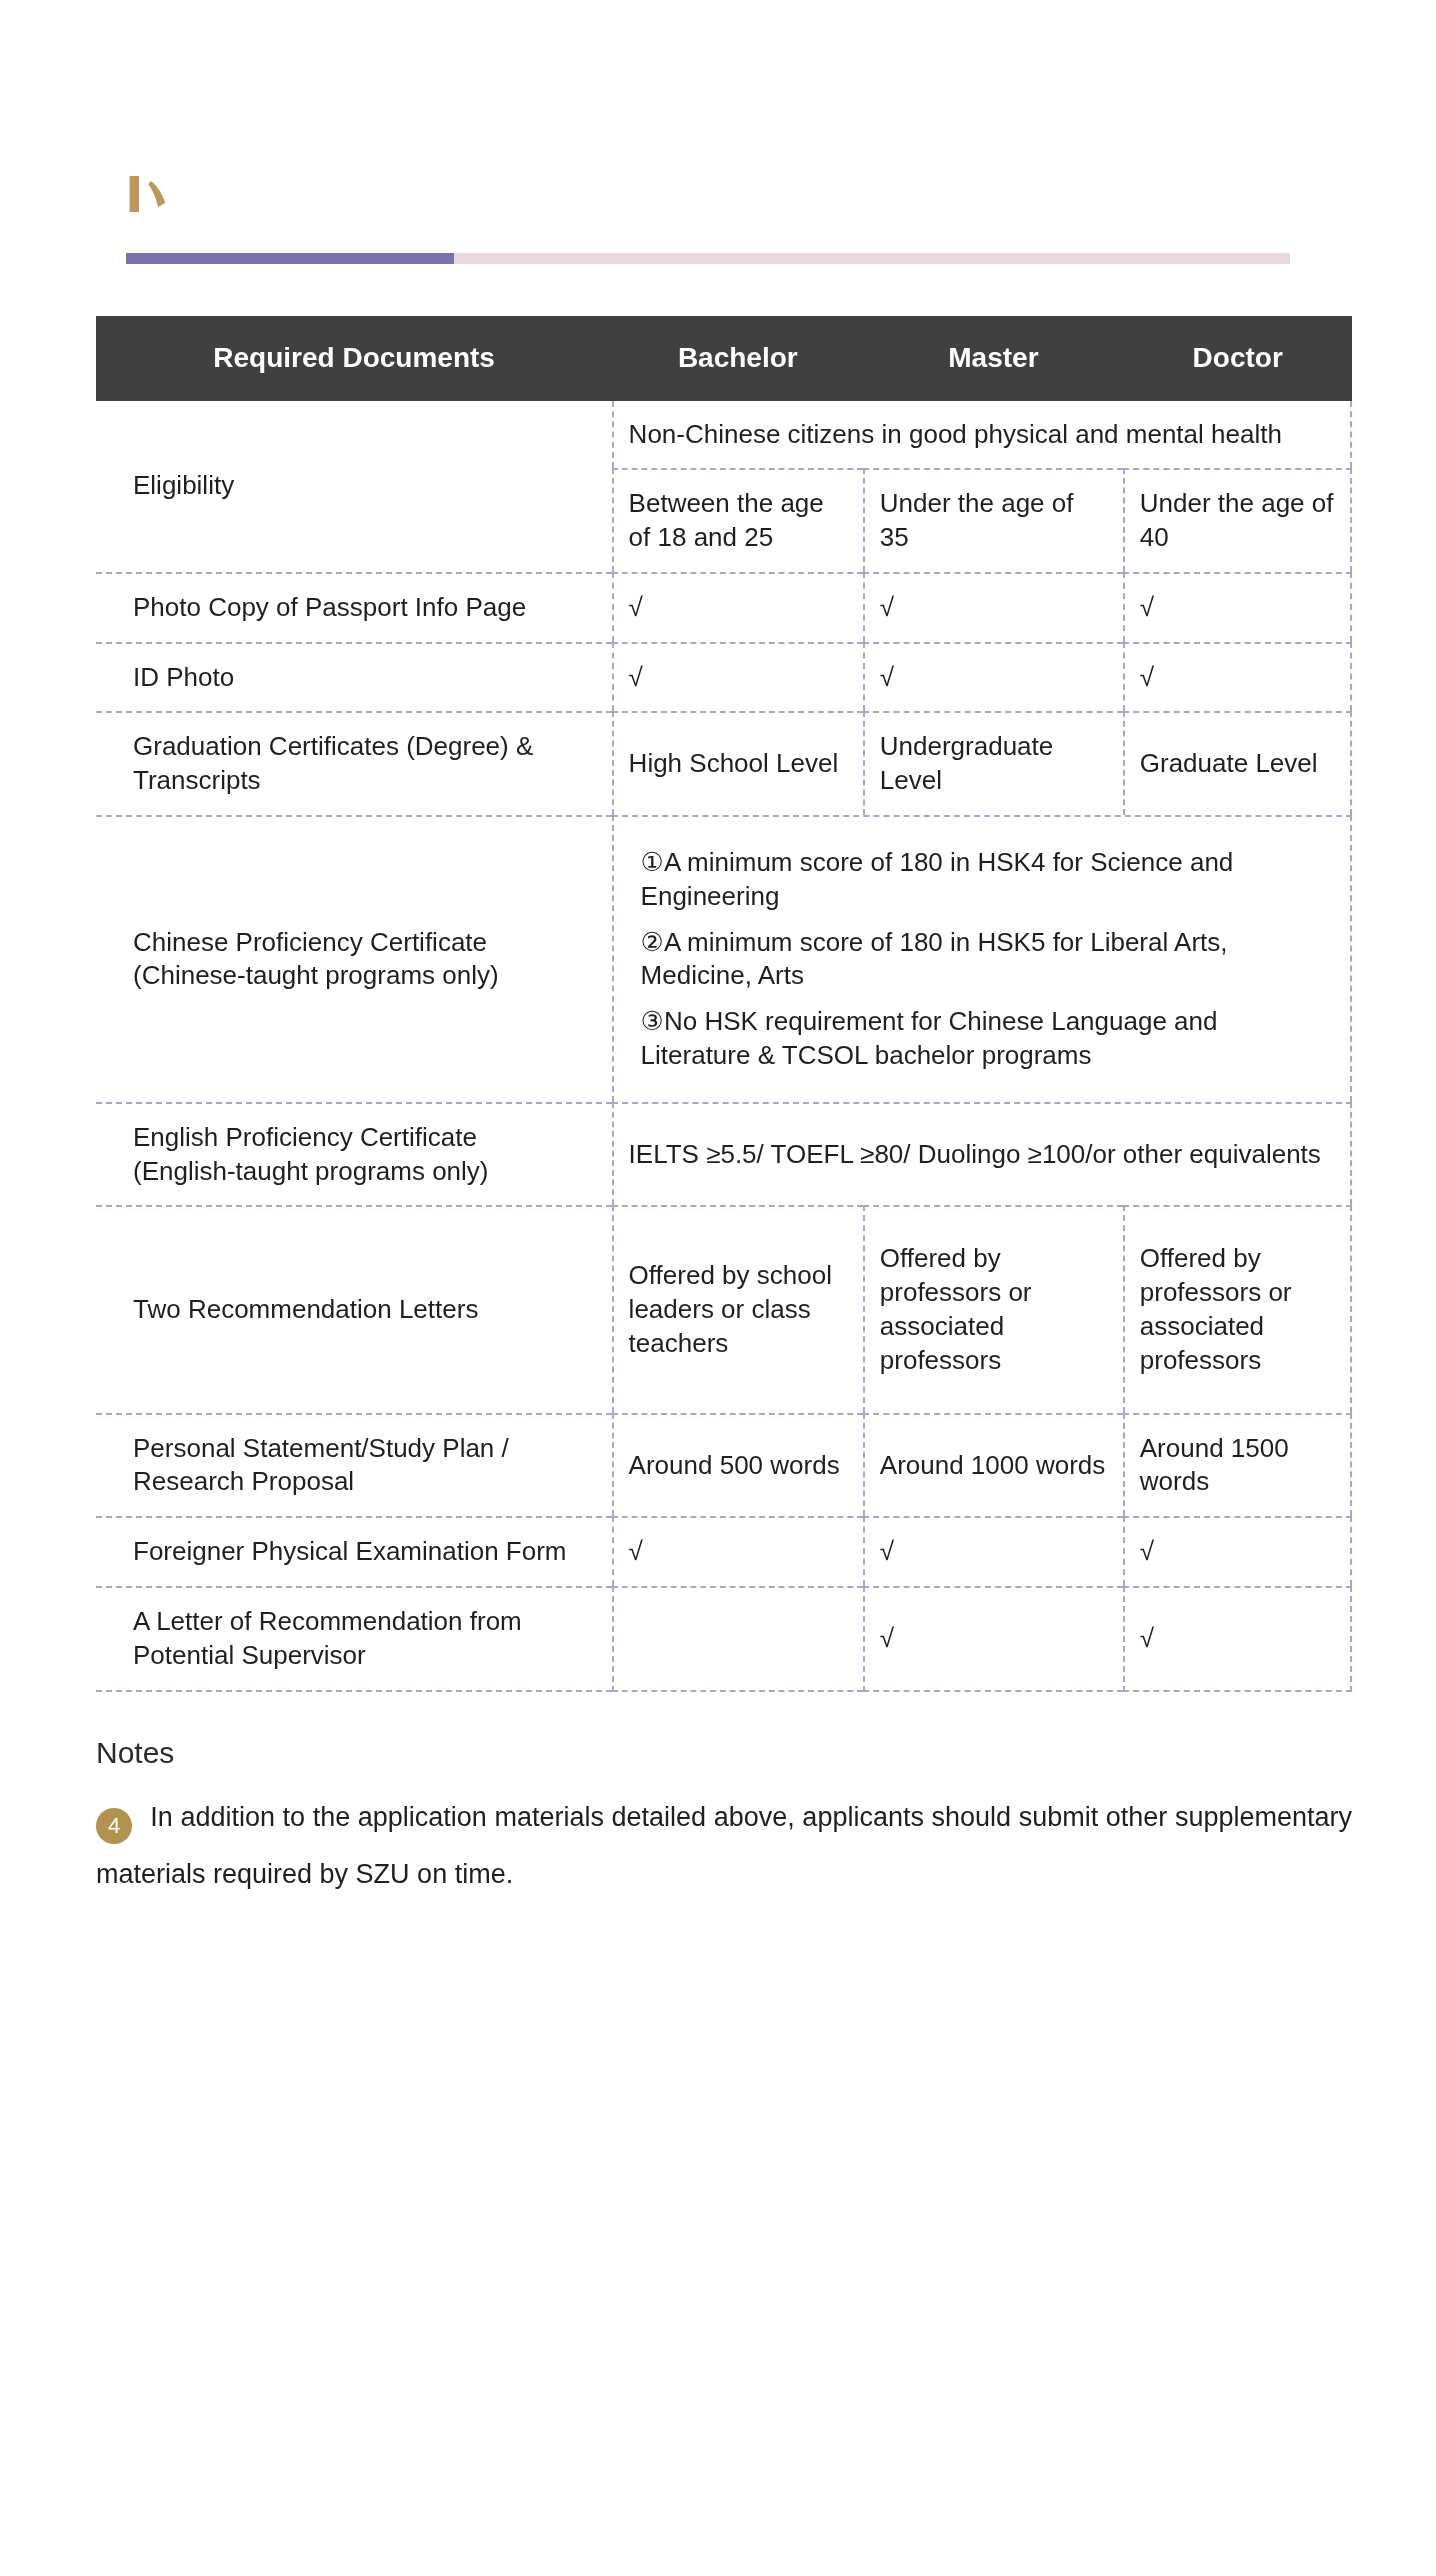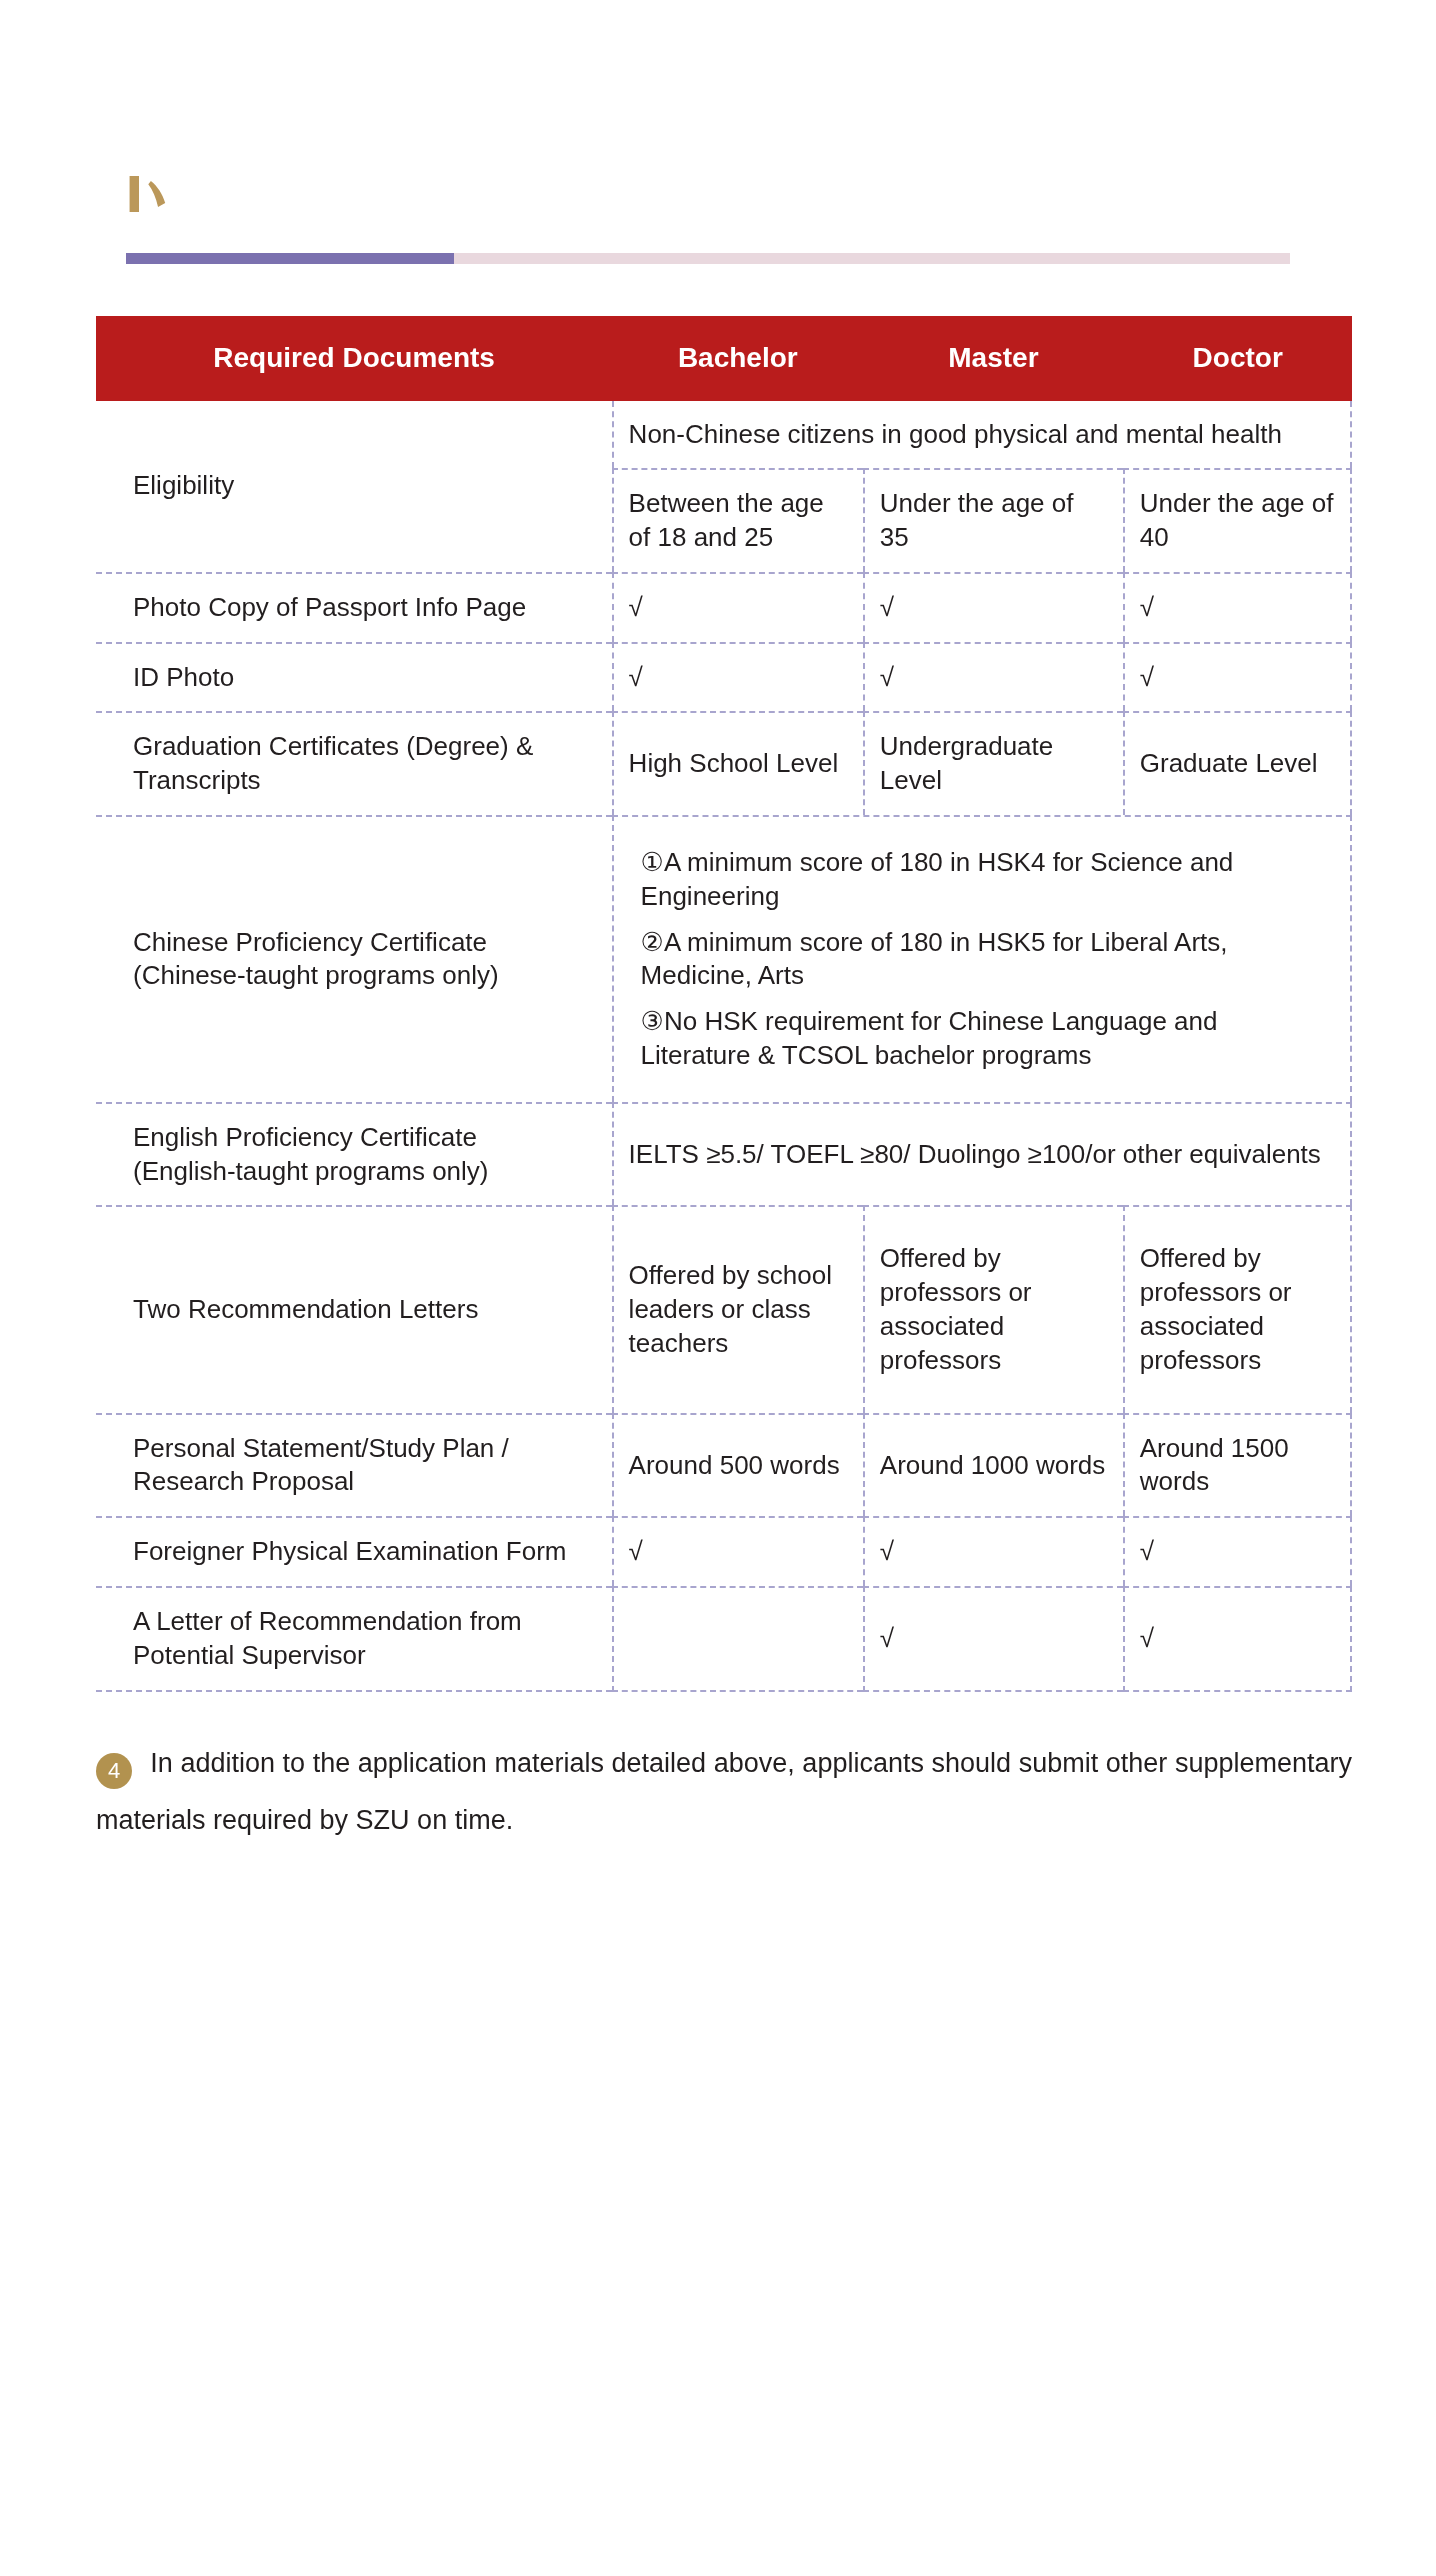--- a/index.html
+++ b/index.html
@@ -9,21 +9,21 @@
   .title{margin:0 0 0 29px;font-size:50px;font-weight:bold;color:#BB985A;letter-spacing:-0.7px;line-height:1.12;display:flex;align-items:baseline;}
   .title .numeral{font-weight:bold;}
   .title .comma{display:inline-block;width:34px;height:38px;position:relative;flex:0 0 auto;}
   .title .comma svg{position:absolute;left:3.9px;bottom:1.3px;}
   
   .rule{margin:30px 0 52px 30px;width:1164px;height:10.5px;display:flex;}
   .rule .seg-purple{width:328px;height:100%;background:#7B71AF;}
   .rule .seg-pink{flex:1;height:100%;background:#E9D8DE;}
   
   table.req{width:1256px;border-collapse:separate;border-spacing:0;table-layout:fixed;}
-  table.req th{background:#b91c1c;color:#ffffff;font-weight:bold;font-size:28px;height:85px;padding:0 6.6px;text-align:center;vertical-align:middle;}
+  table.req th{background:#404040;color:#ffffff;font-weight:bold;font-size:28px;height:85px;padding:0 6.6px;text-align:center;vertical-align:middle;}
   table.req td{font-size:26px;line-height:1.3;vertical-align:middle;padding:17px 14.4px;box-sizing:border-box;}
   table.req td.lbl{padding:17px 37px;}
   td.bt{border-top:2px dashed #A8A5CE;}
   td.bl{border-left:2px dashed #A8A5CE;}
   td.br{border-right:2px dashed #A8A5CE;}
   td.bb{border-bottom:2px dashed #A8A5CE;}
   td.merged-left{text-align:left;padding:34px 19.7px 34px 22px;}
   td.merged-center{padding:22px 39px;}
   tr.tall td{padding-top:35px;padding-bottom:35px;}
   td .hsk-line{margin:12px;}
@@ -138,20 +138,21 @@
       <tr>
         <td class="lbl bt bb">A Letter of Recommendation from Potential Supervisor</td>
         <td class="bt bl bb check"></td>
         <td class="bt bl bb check">√</td>
         <td class="bt bl bb br check">√</td>
       </tr>
     </tbody>
   </table>
 
   <div class="notes">
+    <div class="notes-heading">Notes</div>
 
     <p class="note">
       <span class="note-num">4</span><span>In addition to the application materials detailed above, applicants should submit other supplementary materials required by SZU on time.</span>
     </p>
   </div>
 
 </div>
 
 
 </body></html>

